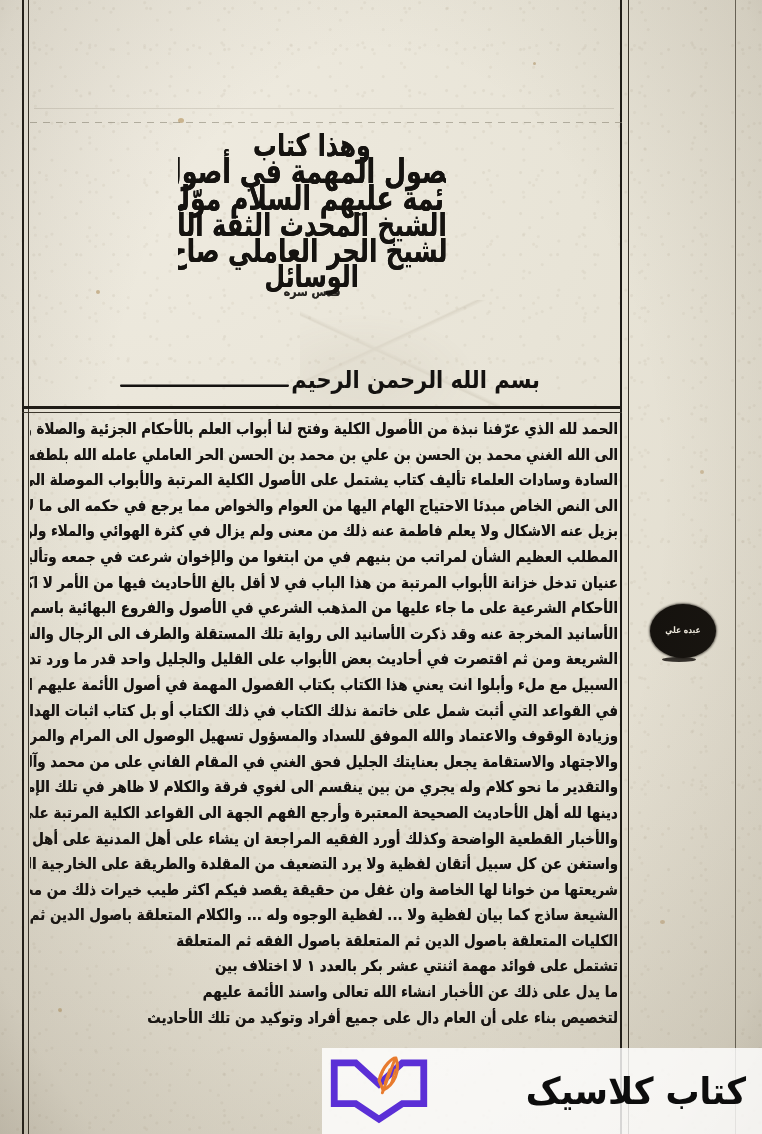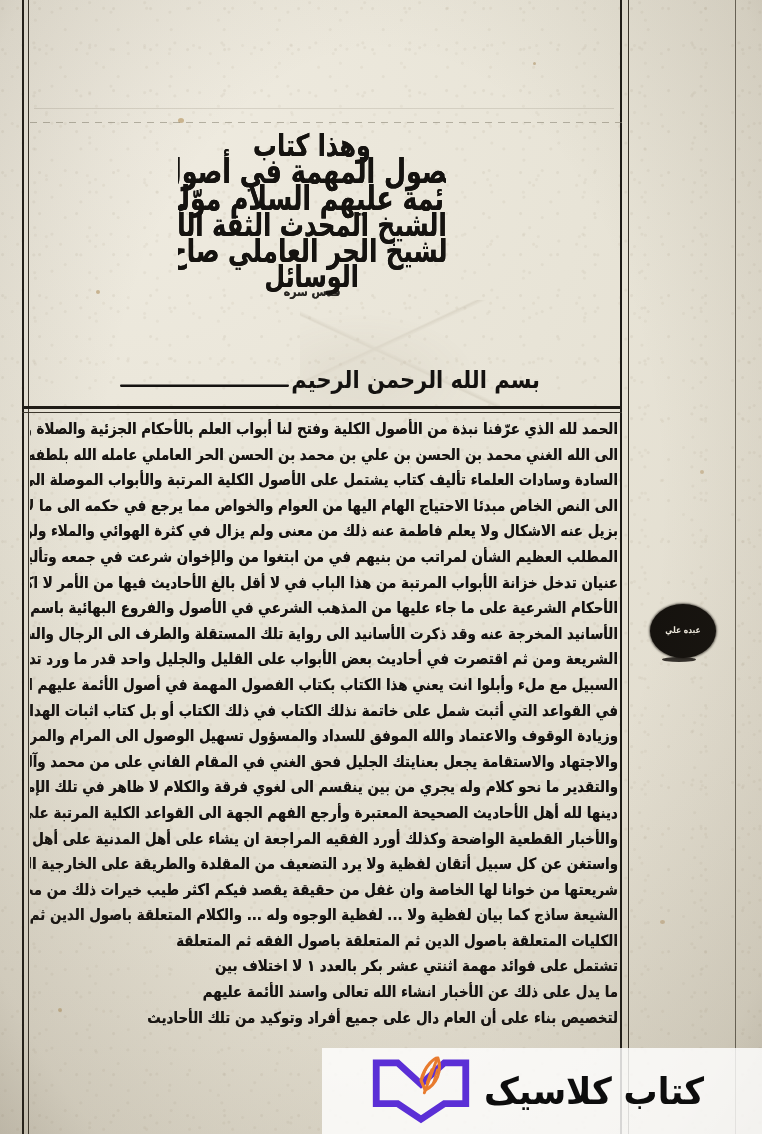--- a/index.html
+++ b/index.html
@@ -164,21 +164,21 @@
   }
   .seal-tail{
     position:absolute;left:662px;top:657px;width:34px;height:5px;
     background:#15120e;border-radius:50%;opacity:.85;
   }
 
   
   .banner{
     position:absolute;left:322px;top:1048px;width:440px;height:86px;
     background:rgba(255,255,255,.82);
-    display:flex;align-items:center;justify-content:center;
+    display:flex;align-items:center;justify-content:space-between;
     padding:0 16px 0 8px;
     gap:14px;
   }
   .banner-text{
     color:#0d0d0d;font-weight:700;font-size:34px;
     letter-spacing:-1px;white-space:nowrap;
     transform:scaleY(1.08);
   }
   .banner-logo{
     width:98px;height:72px;flex:0 0 auto;

